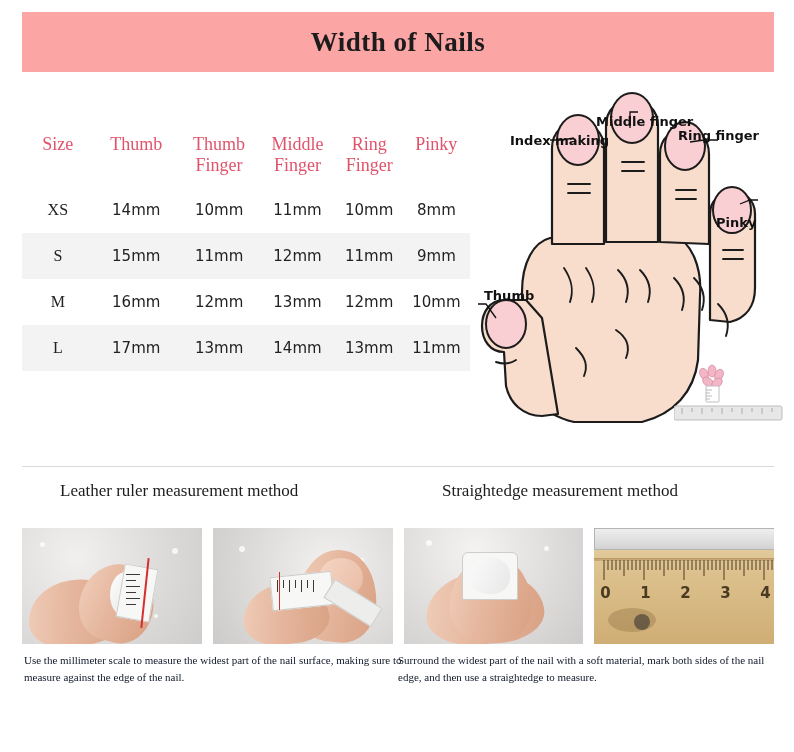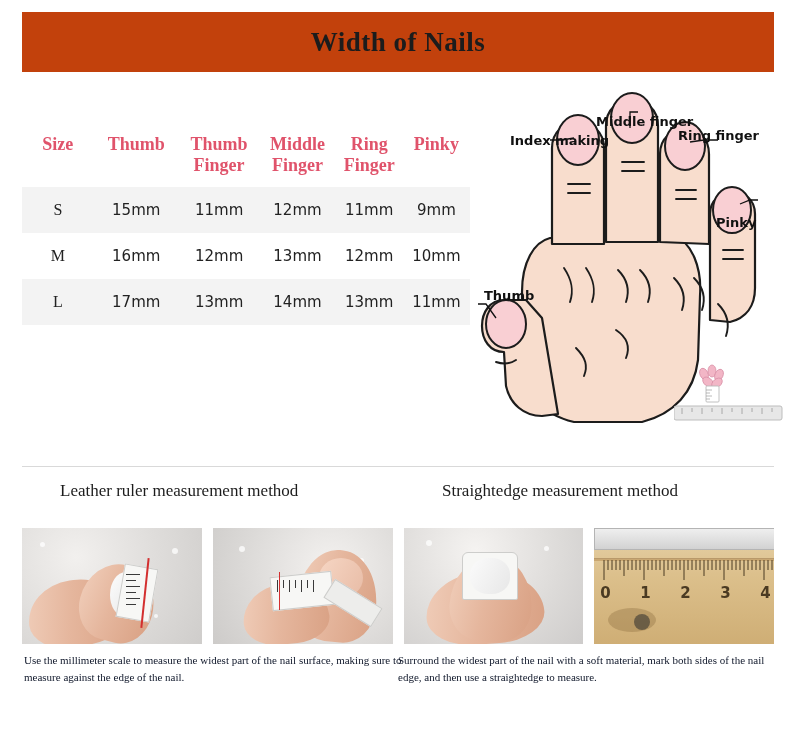--- a/index.html
+++ b/index.html
@@ -17,21 +17,21 @@
     position: relative;
   }
 
   
   .banner {
     position: absolute;
     left: 22px;
     top: 12px;
     width: 752px;
     height: 60px;
-    background: #c2410c;
+    background: #fca5a5;
     display: flex;
     align-items: center;
     justify-content: center;
   }
   .banner-title {
     font-size: 27px;
     font-weight: bold;
     letter-spacing: 0.5px;
     color: #1c1c1c;
   }
@@ -42,21 +42,21 @@
     left: 22px;
     top: 130px;
     width: 448px;
   }
   table.size-table {
     border-collapse: collapse;
     width: 100%;
     table-layout: fixed;
   }
   table.size-table th {
-    font-weight: bold;
+    font-weight: normal;
     color: #e0536b;
     font-size: 18px;
     text-align: center;
     padding: 4px 2px 12px 2px;
     vertical-align: top;
     line-height: 1.15;
   }
   table.size-table th .l2 { display: block; }
   table.size-table td {
     text-align: center;
@@ -258,20 +258,28 @@
           <span>Ring</span>
           <span class="l2">Finger</span>
         </th>
         <th>
           <span>Pinky</span>
           <span class="l2"></span>
         </th>
       </tr>
     </thead>
     <tbody>
+      <tr>
+        <td class="sizecol">XS</td>
+        <td>14mm</td>
+        <td>10mm</td>
+        <td>11mm</td>
+        <td>10mm</td>
+        <td>8mm</td>
+      </tr>
       <tr class="alt">
         <td class="sizecol">S</td>
         <td>15mm</td>
         <td>11mm</td>
         <td>12mm</td>
         <td>11mm</td>
         <td>9mm</td>
       </tr>
       <tr>
         <td class="sizecol">M</td>

